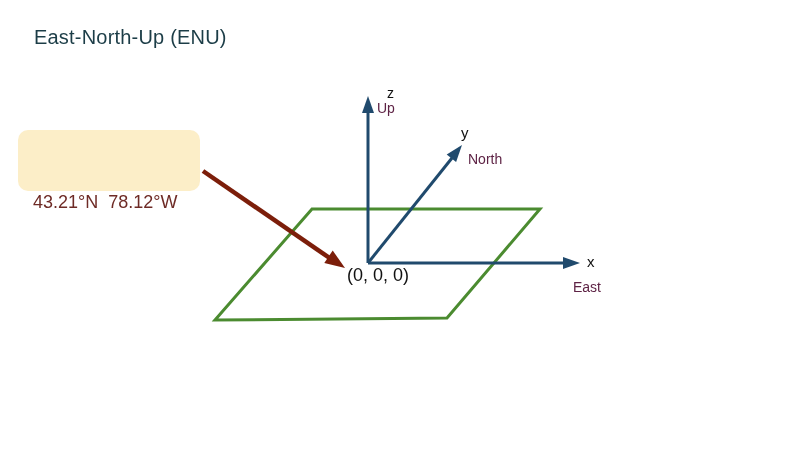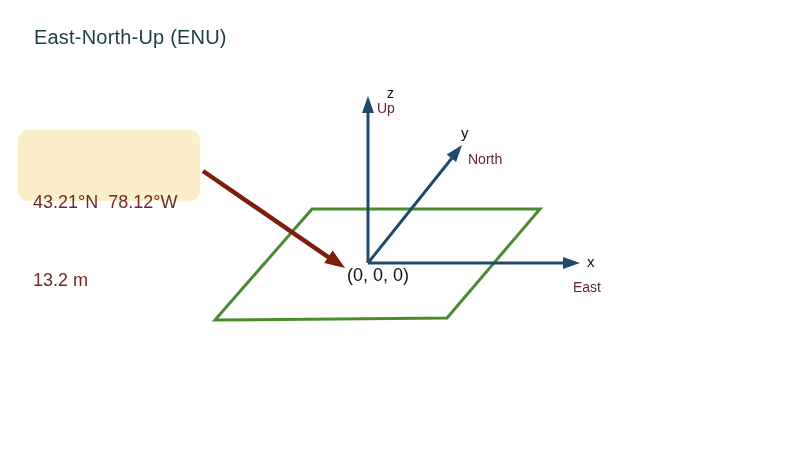--- a/index.html
+++ b/index.html
@@ -7,21 +7,21 @@
     width: 800px; height: 450px;
     background: #ffffff;
     position: relative;
     overflow: hidden;
     font-family: "Liberation Sans", sans-serif;
   }
   #diagram-svg { position: absolute; left: 0; top: 0; }
   .abs { position: absolute; white-space: pre; }
   .page-title { left: 34px; top: 26px; font-size: 20px; letter-spacing: 0.2px; }
   .callout {
-    left: 18px; top: 130px; width: 182px; height: 71px;
+    left: 18px; top: 130px; width: 182px; height: 61px;
     border-radius: 10px; box-sizing: border-box;
     padding: 8px 0 0 15px;
     font-size: 18px; line-height: 1.44;
   }
   .axis-letter { color: #111111; }
   .letter-z { left: 387px; top: 85px; font-size: 14px; }
   .letter-y { left: 461px; top: 124px; font-size: 15px; }
   .letter-x { left: 587px; top: 253px; font-size: 15px; }
   .dir-label { font-size: 14px; }
   .label-up    { left: 377px; top: 100px; }
@@ -46,21 +46,20 @@
   <polygon points="580,263 563,257 563,269" fill="#204a6d"></polygon>
 
   <line x1="203" y1="171" x2="331" y2="259" stroke-width="4.5" stroke="#7c1e0a"></line>
   <polygon points="345,268 324.3,262.9 332.7,250.5" fill="#7c1e0a"></polygon>
 </svg>
 
 <div class="abs page-title" style="color: rgb(28, 61, 71);">East-North-Up (ENU)</div>
 
 <div class="abs callout" style="background-color: rgb(252, 238, 200);">
   <div style="color: rgb(110, 43, 38);">43.21°N  78.12°W</div>
-  <div style="color: rgb(110, 43, 38);">13.2 m</div>
 </div>
 
 <div class="abs axis-letter letter-z">z</div>
 <div class="abs dir-label label-up" style="color: rgb(94, 35, 69);">Up</div>
 
 <div class="abs axis-letter letter-y">y</div>
 <div class="abs dir-label label-north" style="color: rgb(94, 35, 69);">North</div>
 
 <div class="abs axis-letter letter-x">x</div>
 <div class="abs dir-label label-east" style="color: rgb(94, 35, 69);">East</div>

